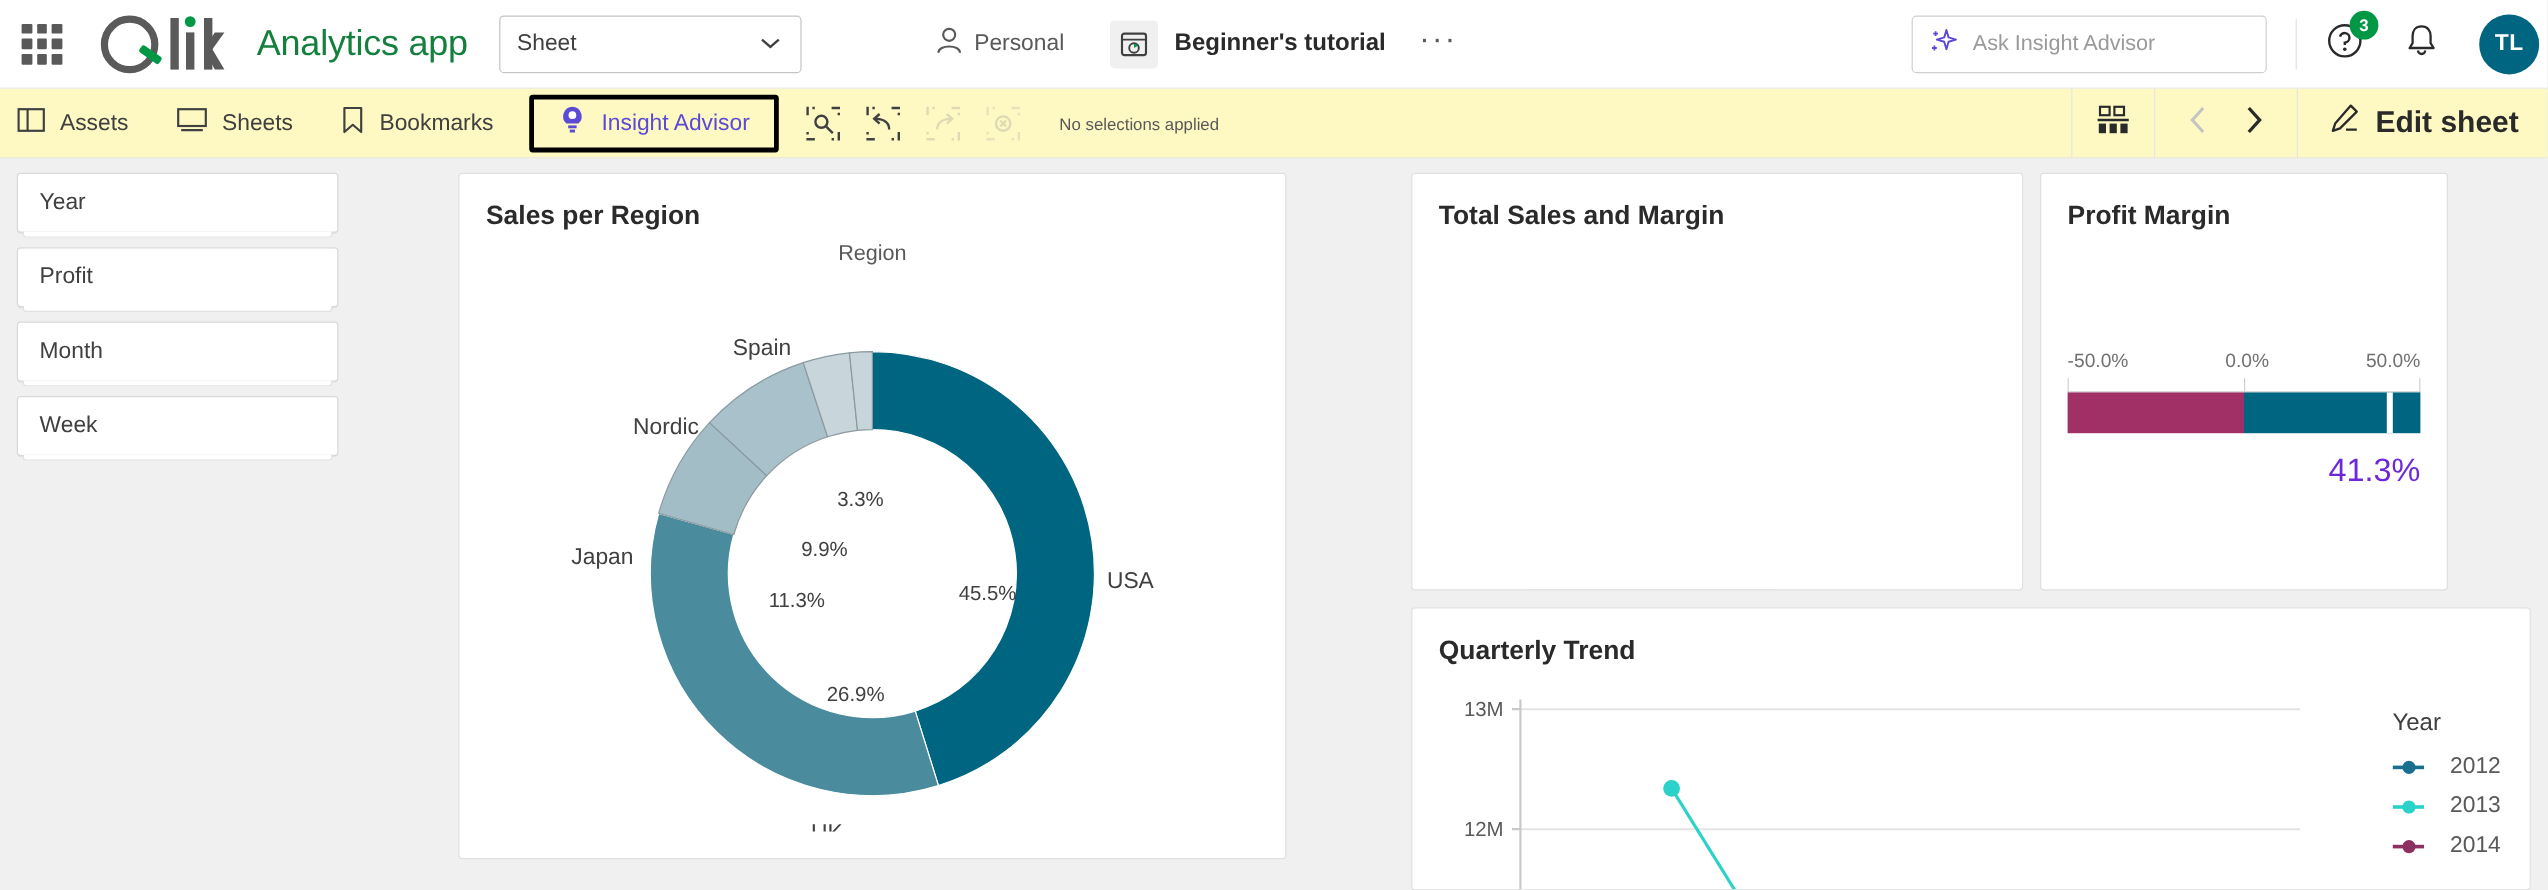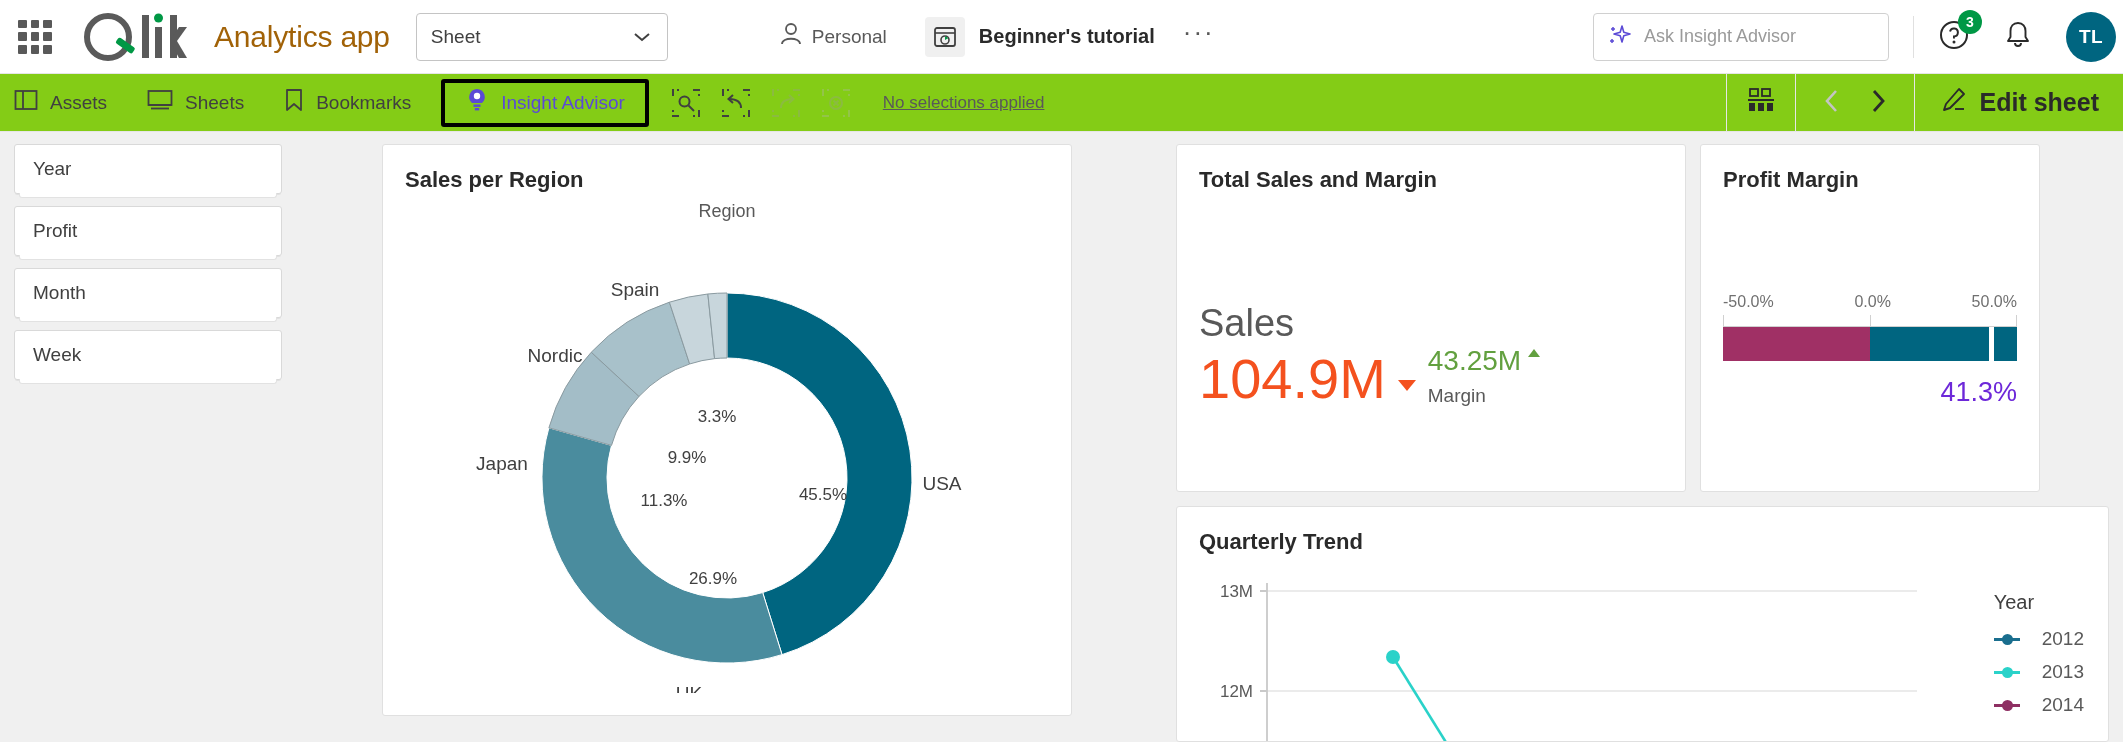--- a/index.html
+++ b/index.html
@@ -19,21 +19,21 @@
     position: relative;
   }
   .waffle { width: 34px; height: 34px; margin-left: 18px;
     display: grid; grid-template-columns: repeat(3,1fr); grid-template-rows: repeat(3,1fr);
     gap: 4px; cursor: pointer; }
   .waffle i { background: #595959; border-radius: 1px; display:block; }
 
   .qlik-logo { margin-left: 28px; display:flex; align-items:center; }
   .qlik-logo svg { display:block; }
 
-  .app-title { margin-left: 26px; font-size: 30px; color: #a16207; font-weight: 400;
+  .app-title { margin-left: 26px; font-size: 30px; color: #15803d; font-weight: 400;
     letter-spacing: -0.2px; white-space: nowrap; }
 
   .sheet-select {
     margin-left: 26px; width: 252px; height: 48px;
     border: 1px solid #c4c4c4; border-radius: 4px; background: #fff;
     display: flex; align-items: center; padding: 0 14px;
     font-size: 19px; color: #404040; cursor: pointer; position: relative;
   }
   .sheet-select .chev { position:absolute; right: 16px; }
 
@@ -60,33 +60,33 @@
   .help-wrap { position:relative; cursor:pointer; }
   .badge { position:absolute; top:-9px; right:-12px; background:#009845; color:#fff;
      font-size:14px; font-weight:700; border-radius:50%; width:24px; height:24px;
      display:flex; align-items:center; justify-content:center; }
   .bell { margin-left: 34px; cursor:pointer; }
   .avatar { margin-left: 34px; width:50px; height:50px; border-radius:50%;
      background:#006580; color:#fff; font-size:19px; font-weight:700;
      display:flex; align-items:center; justify-content:center; cursor:pointer; letter-spacing:0.5px; }
 
   
-  .toolbar { height:58px; background:#84cc16; border-bottom:1px solid #e6e6e6;
+  .toolbar { height:58px; background:#fef9c3; border-bottom:1px solid #e6e6e6;
      display:flex; align-items:center; position:relative; }
   .tb-item { display:flex; align-items:center; gap:12px; padding: 0 20px; height:100%;
      font-size:19px; color:#404040; cursor:pointer; }
   .tb-item.first { padding-left:14px; }
   .tb-item.active { color:#5b4ad6; border:4px solid #000000; height:48px; border-radius:3px;
      margin-left:10px; }
   .tb-sep { width:1px; height:100%; background:#e6e6e6; }
   .sel-group { display:flex; align-items:center; gap:20px; padding-left:22px; }
   .sel-btn { width:30px; height:30px; display:flex; align-items:center; justify-content:center;
      cursor:pointer; }
   .sel-btn.disabled { opacity:0.32; cursor:default; }
-  .sel-text { font-size:17px; color:#595959; margin-left:12px;text-decoration:underline; }
+  .sel-text { font-size:14px; color:#595959; margin-left:12px; }
   .tb-right { position:absolute; right:0; display:flex; align-items:center; height:100%; }
   .nav-arrows { display:flex; align-items:center; gap:26px; padding: 0 26px; }
   .edit-sheet { display:flex; align-items:center; gap:13px; padding: 0 24px 0 26px;
      font-size:25px; font-weight:700; color:#2a2a2a; cursor:pointer; }
 
   
   .main { display:flex; height: calc(742px - 74px - 58px); padding: 12px 14px 0 14px; gap: 0; }
 
   
   .filters { width: 268px; flex: 0 0 268px; display:flex; flex-direction:column; gap:12px; padding-right:0; }
@@ -426,34 +426,20 @@
       </svg>
     </div>
   </div>
 
   <div class="rightcol">
 
     <div class="kpi-row">
 
       <div class="kpi-card kpi-sales">
         <div class="card-title">Total Sales and Margin</div>
-        <div class="kpi-body">
-          <div class="kpi-measure">Sales</div>
-          <div class="kpi-numrow">
-            <div class="kpi-main" style="color:#f4511e;">104.9M</div>
-            <div class="kpi-tri-down"></div>
-            <div class="kpi-sub-wrap">
-              <div class="kpi-sub-row">
-                <span class="kpi-sub" style="color:#62a03f;">43.25M</span>
-                <span class="kpi-tri-up"></span>
-              </div>
-              <div class="kpi-sublabel">Margin</div>
-            </div>
-          </div>
-        </div>
       </div>
 
       <div class="kpi-card kpi-gauge">
         <div class="card-title">Profit Margin</div>
         <div class="gauge-wrap">
           <div class="gauge-ticks">
             <span>-50.0%</span>
             <span>0.0%</span>
             <span>50.0%</span>
           </div>

